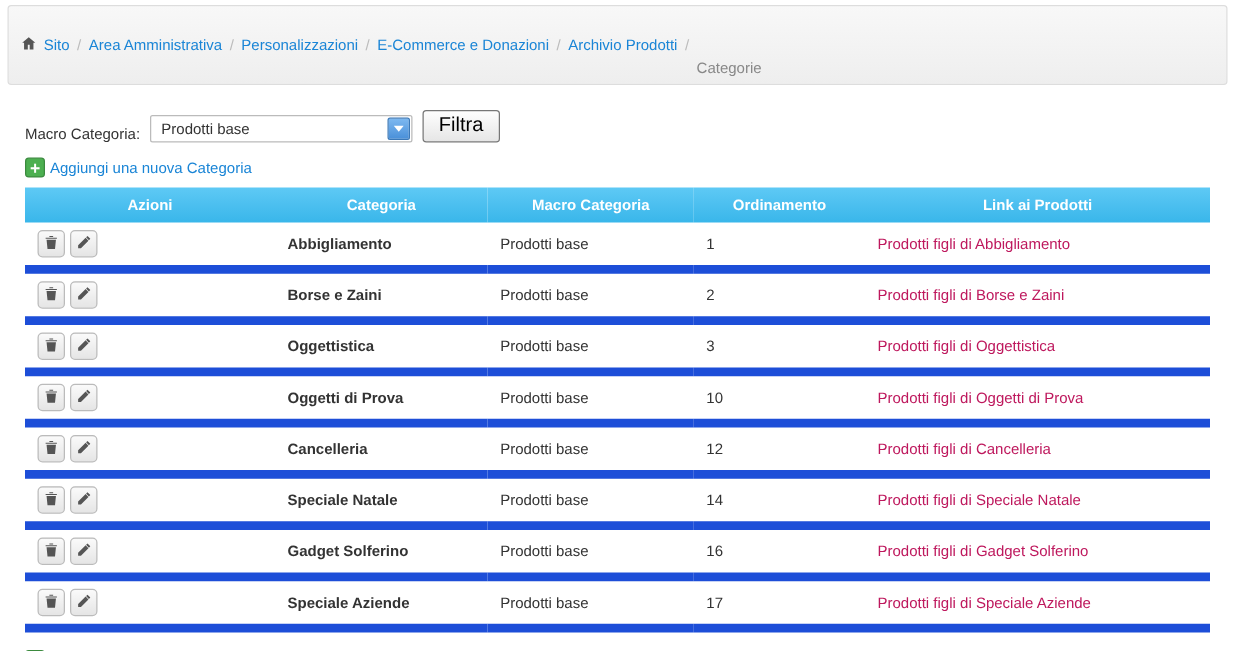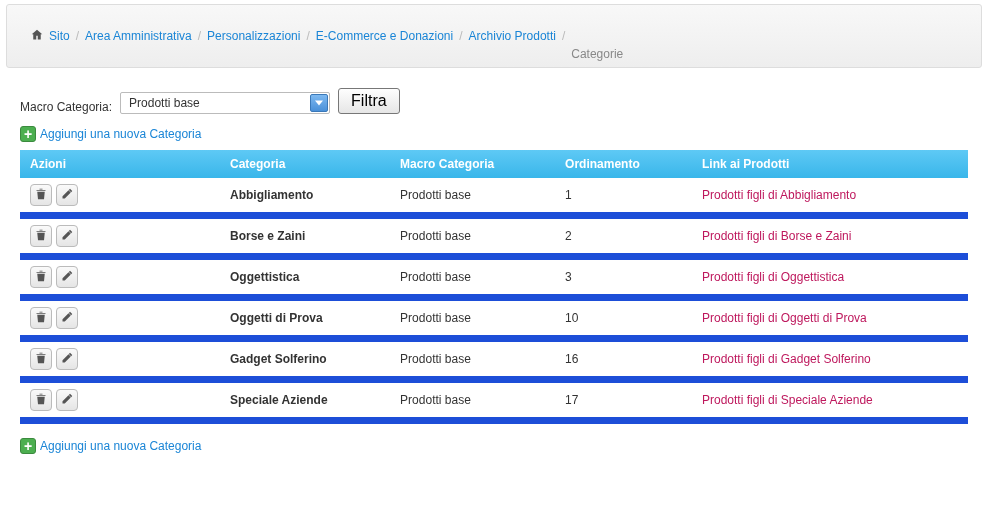--- a/index.html
+++ b/index.html
@@ -6,21 +6,21 @@
   body {
     font-family: Arial, Helvetica, sans-serif;
     font-size: 12px;
     background: #fff;
     color: #333;
   }
   .breadcrumb {
     background: linear-gradient(#f8f8f8, #eeeeee);
     border: 1px solid #ddd;
     border-radius: 3px;
-    padding: 6px 24px;
+    padding: 6px 10px;
     margin: 4px 6px 20px 6px;
     display: flex;
     align-items: center;
     gap: 6px;
   }
   .breadcrumb a { color: #1a85d6; text-decoration: none; }
   .breadcrumb .sep { color: #bbb; }
   .breadcrumb .current { color: #888; margin-top: 36px; }
   .home-icon { width:12px; height:12px; vertical-align:-1px; }
 
@@ -61,21 +61,21 @@
   .add-icon {
     width:16px; height:16px; background:#4caf50;
     border-radius:3px; display:flex; align-items:center; justify-content:center;
     color:#fff; font-weight:bold; font-size:14px; line-height:1;
     border:1px solid #3b8a3e;
   }
 
   table { width:100%; border-collapse:collapse; margin-top:2px; }
   thead th {
     background: linear-gradient(#5ec9f5,#39b6ea);
-    color:#fff; text-align:left; font-weight:bold;
+    color:#fff; text-align:center; font-weight:bold;
     padding:7px 10px; font-size:12px;
   }
   tbody td {
     padding:6px 10px; font-size:12px; border-bottom:7px solid #1d4ed8;
   }
   .cat-name { font-weight:bold; }
   .link { color:#be185d; text-decoration:none; }
 
   .icon-btn {
     width:22px; height:22px;
@@ -204,20 +204,50 @@
         <tr>
           <td class="actions-cell"><span class="icon-btn">
               <span><svg viewBox="0 0 16 16">
                   <path fill="#555" d="M3 5h10l-1 10H4zM2 3h12v1H2zM6 1h4v1H6z"></path>
                 </svg></span>
             </span><span class="icon-btn">
               <span><svg viewBox="0 0 16 16">
                   <path fill="#555" d="M2 11l8-8 3 3-8 8H2zM12 1l3 3-1.5 1.5-3-3z"></path>
                 </svg></span>
             </span></td>
+          <td class="cat-name">Cancelleria</td>
+          <td>Prodotti base</td>
+          <td>12</td>
+          <td><a href="#" class="link">Prodotti figli di Cancelleria</a></td>
+        </tr>
+        <tr>
+          <td class="actions-cell"><span class="icon-btn">
+              <span><svg viewBox="0 0 16 16">
+                  <path fill="#555" d="M3 5h10l-1 10H4zM2 3h12v1H2zM6 1h4v1H6z"></path>
+                </svg></span>
+            </span><span class="icon-btn">
+              <span><svg viewBox="0 0 16 16">
+                  <path fill="#555" d="M2 11l8-8 3 3-8 8H2zM12 1l3 3-1.5 1.5-3-3z"></path>
+                </svg></span>
+            </span></td>
+          <td class="cat-name">Speciale Natale</td>
+          <td>Prodotti base</td>
+          <td>14</td>
+          <td><a href="#" class="link">Prodotti figli di Speciale Natale</a></td>
+        </tr>
+        <tr>
+          <td class="actions-cell"><span class="icon-btn">
+              <span><svg viewBox="0 0 16 16">
+                  <path fill="#555" d="M3 5h10l-1 10H4zM2 3h12v1H2zM6 1h4v1H6z"></path>
+                </svg></span>
+            </span><span class="icon-btn">
+              <span><svg viewBox="0 0 16 16">
+                  <path fill="#555" d="M2 11l8-8 3 3-8 8H2zM12 1l3 3-1.5 1.5-3-3z"></path>
+                </svg></span>
+            </span></td>
           <td class="cat-name">Gadget Solferino</td>
           <td>Prodotti base</td>
           <td>16</td>
           <td><a href="#" class="link">Prodotti figli di Gadget Solferino</a></td>
         </tr>
         <tr>
           <td class="actions-cell"><span class="icon-btn">
               <span><svg viewBox="0 0 16 16">
                   <path fill="#555" d="M3 5h10l-1 10H4zM2 3h12v1H2zM6 1h4v1H6z"></path>
                 </svg></span>

